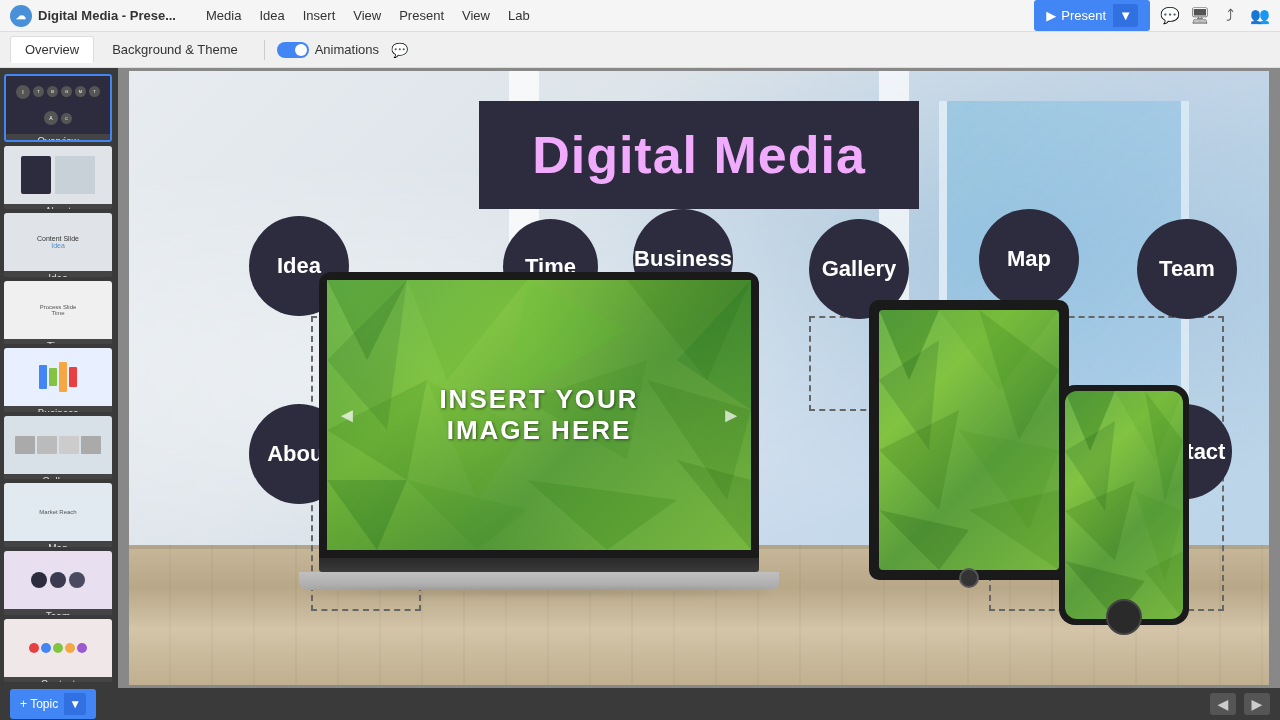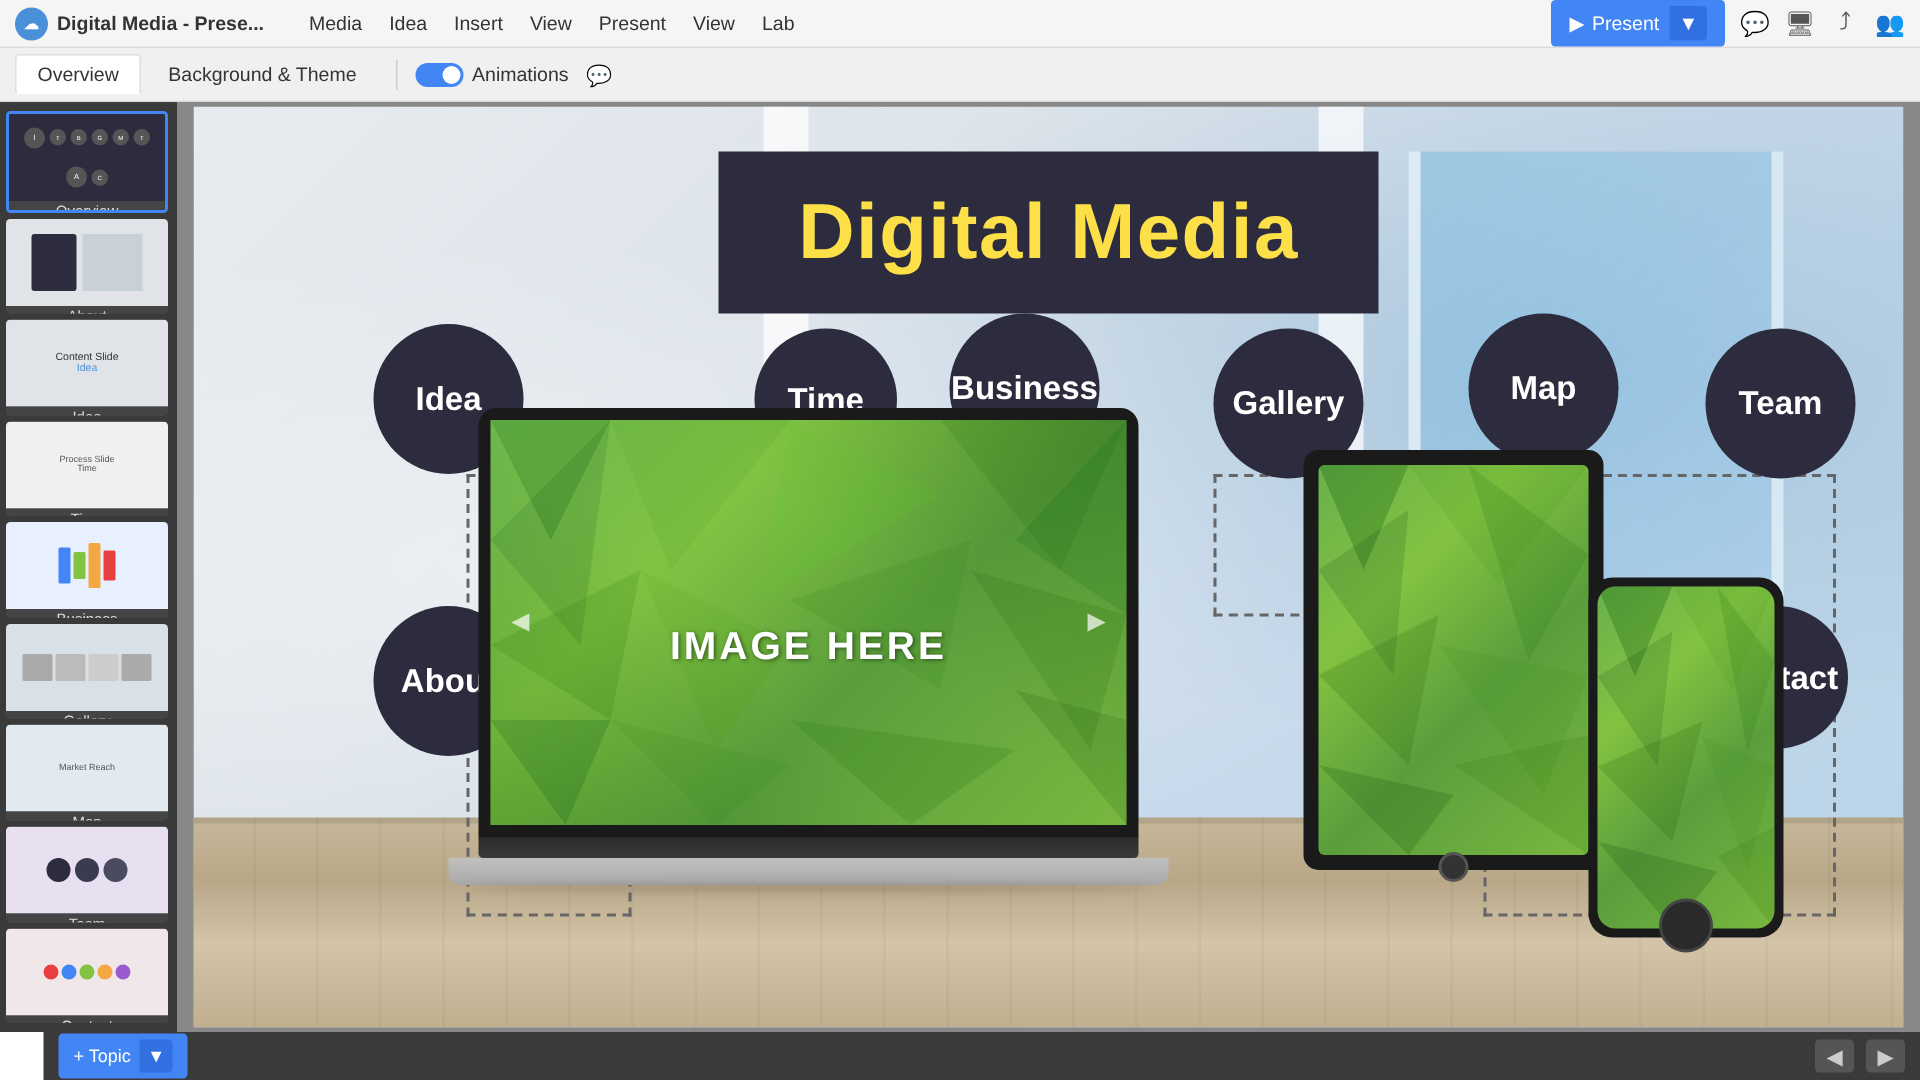--- a/index.html
+++ b/index.html
@@ -242,21 +242,21 @@
       position: absolute;
       top: 30px;
       left: 50%;
       transform: translateX(-50%);
       width: 440px;
       background: #2c2c3e;
       padding: 24px 40px;
       text-align: center;
     }
     .title-text {
-      color: #fde047;
+      color: #f0abfc;
       font-size: 52px;
       font-weight: 700;
       letter-spacing: 1px;
       white-space: nowrap;
     }
 
     
     .dark-circle {
       position: absolute;
       background: #2c2c3e;
@@ -426,21 +426,20 @@
     }
 
     
     .bottom-bar {
       height: 32px;
       background: #3a3a3a;
       display: flex;
       align-items: center;
       padding: 0 10px;
       gap: 8px;
-      margin-left: 29px;
     }
     .add-topic-btn {
       background: #4285f4;
       color: white;
       border: none;
       border-radius: 3px;
       padding: 4px 10px;
       font-size: 12px;
       cursor: pointer;
       display: flex; align-items: center; gap: 4px;
@@ -702,21 +701,21 @@
               <polygon points="200,120 320,80 300,180" fill="rgba(60,140,30,0.2)"></polygon>
               <polygon points="320,100 424,130 400,220" fill="rgba(30,100,10,0.15)"></polygon>
               <polygon points="0,200 80,200 50,270" fill="rgba(0,80,20,0.2)"></polygon>
               <polygon points="80,200 200,230 150,270" fill="rgba(60,140,30,0.15)"></polygon>
               <polygon points="200,200 350,220 280,270" fill="rgba(40,120,10,0.2)"></polygon>
               <polygon points="350,180 424,200 424,270" fill="rgba(20,80,10,0.15)"></polygon>
             </svg>
             <div class="poly-overlay"></div>
             <span class="insert-arrow insert-arrow-left">◄</span>
             <div class="insert-text">
-              <br>
+              <span>INSERT YOUR</span><br>
               <span>IMAGE HERE</span>
             </div>
             <span class="insert-arrow insert-arrow-right">►</span>
           </div>
         </div>
         <div class="laptop-hinge"></div>
         <div class="laptop-base"></div>
       </div>
 
       <div class="tablet-container">

